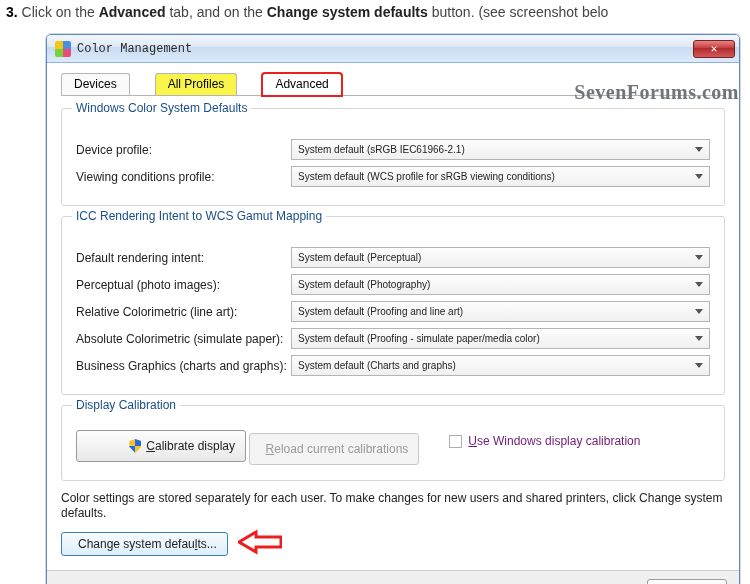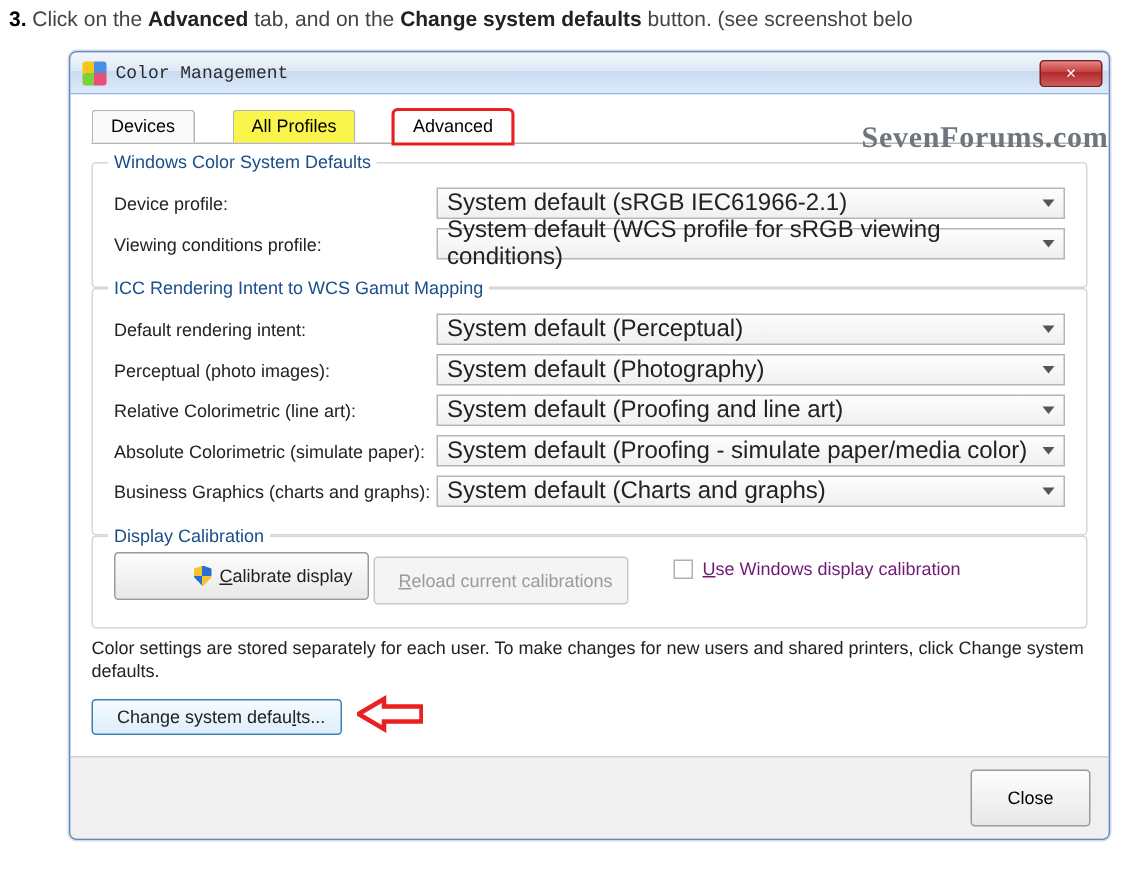--- a/index.html
+++ b/index.html
@@ -95,21 +95,22 @@
     border-radius: 3px 3px 0 0;
     position: relative;
   }
   .tab.hl-yellow { background: #f9f54a; }
   .tab.hl-red { outline: 2px solid #ec1f1f; outline-offset: -1px; background:#fff; margin-bottom:-1px; border-bottom:1px solid #fff;}
   .tab.plain { }
 
   .group {
     border: 1px solid #d6d6d6;
     border-radius: 3px;
-    padding: 10px 14px 12px;
+    padding: 24px 14px 12px;
+    margin-bottom: 10px;
     position: relative;
   }
   .group-title {
     position: absolute;
     top: -8px;
     left: 10px;
     background: #fff;
     padding: 0 4px;
     color: #1a4e8a;
   }
@@ -125,21 +126,21 @@
   }
   .dropdown {
     flex: 1;
     height: 21px;
     border: 1px solid #b5b5b5;
     background: linear-gradient(#fdfdfd, #f0f0f0);
     display: flex;
     align-items: center;
     padding: 0 6px;
     position: relative;
-    font-size: 16px;
+    font-size: 10px;
     color: #222;
   }
   .dropdown .arrow {
     margin-left: auto;
     width: 0; height: 0;
     border-left: 4px solid transparent;
     border-right: 4px solid transparent;
     border-top: 5px solid #555;
   }
 

